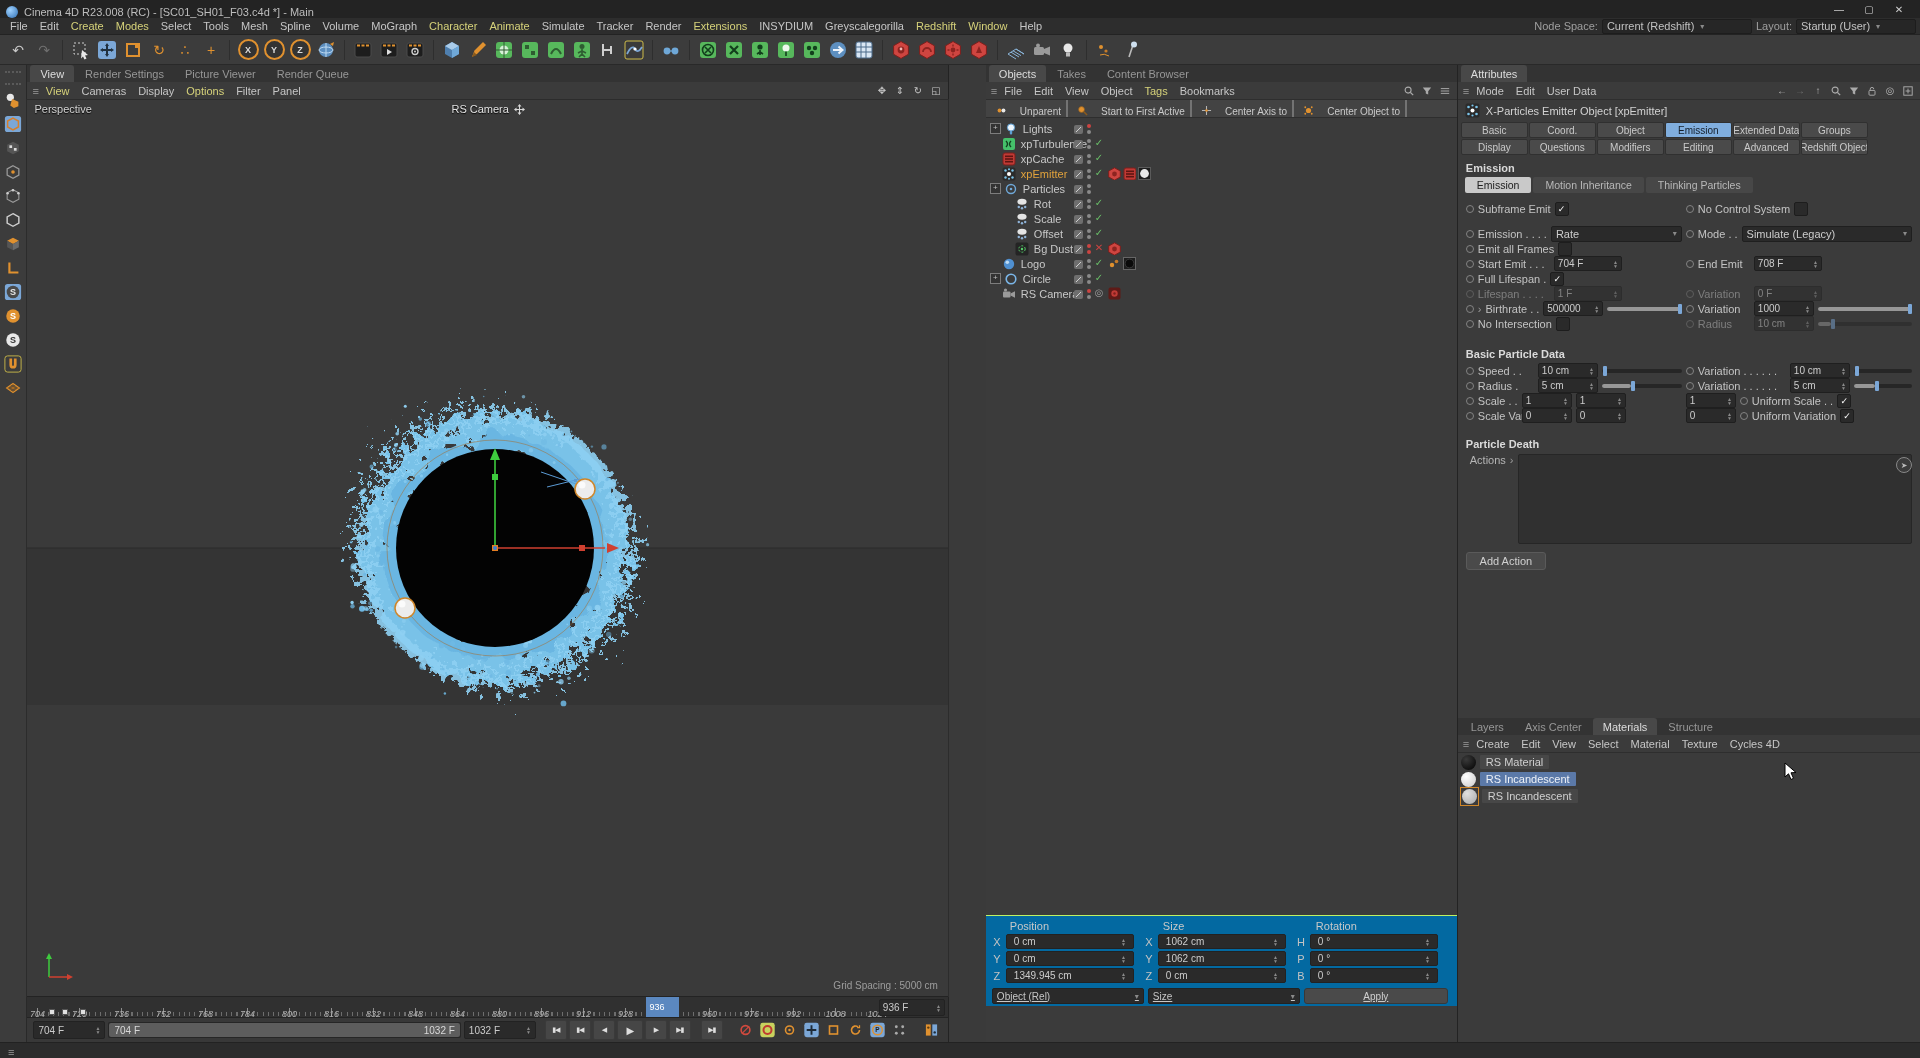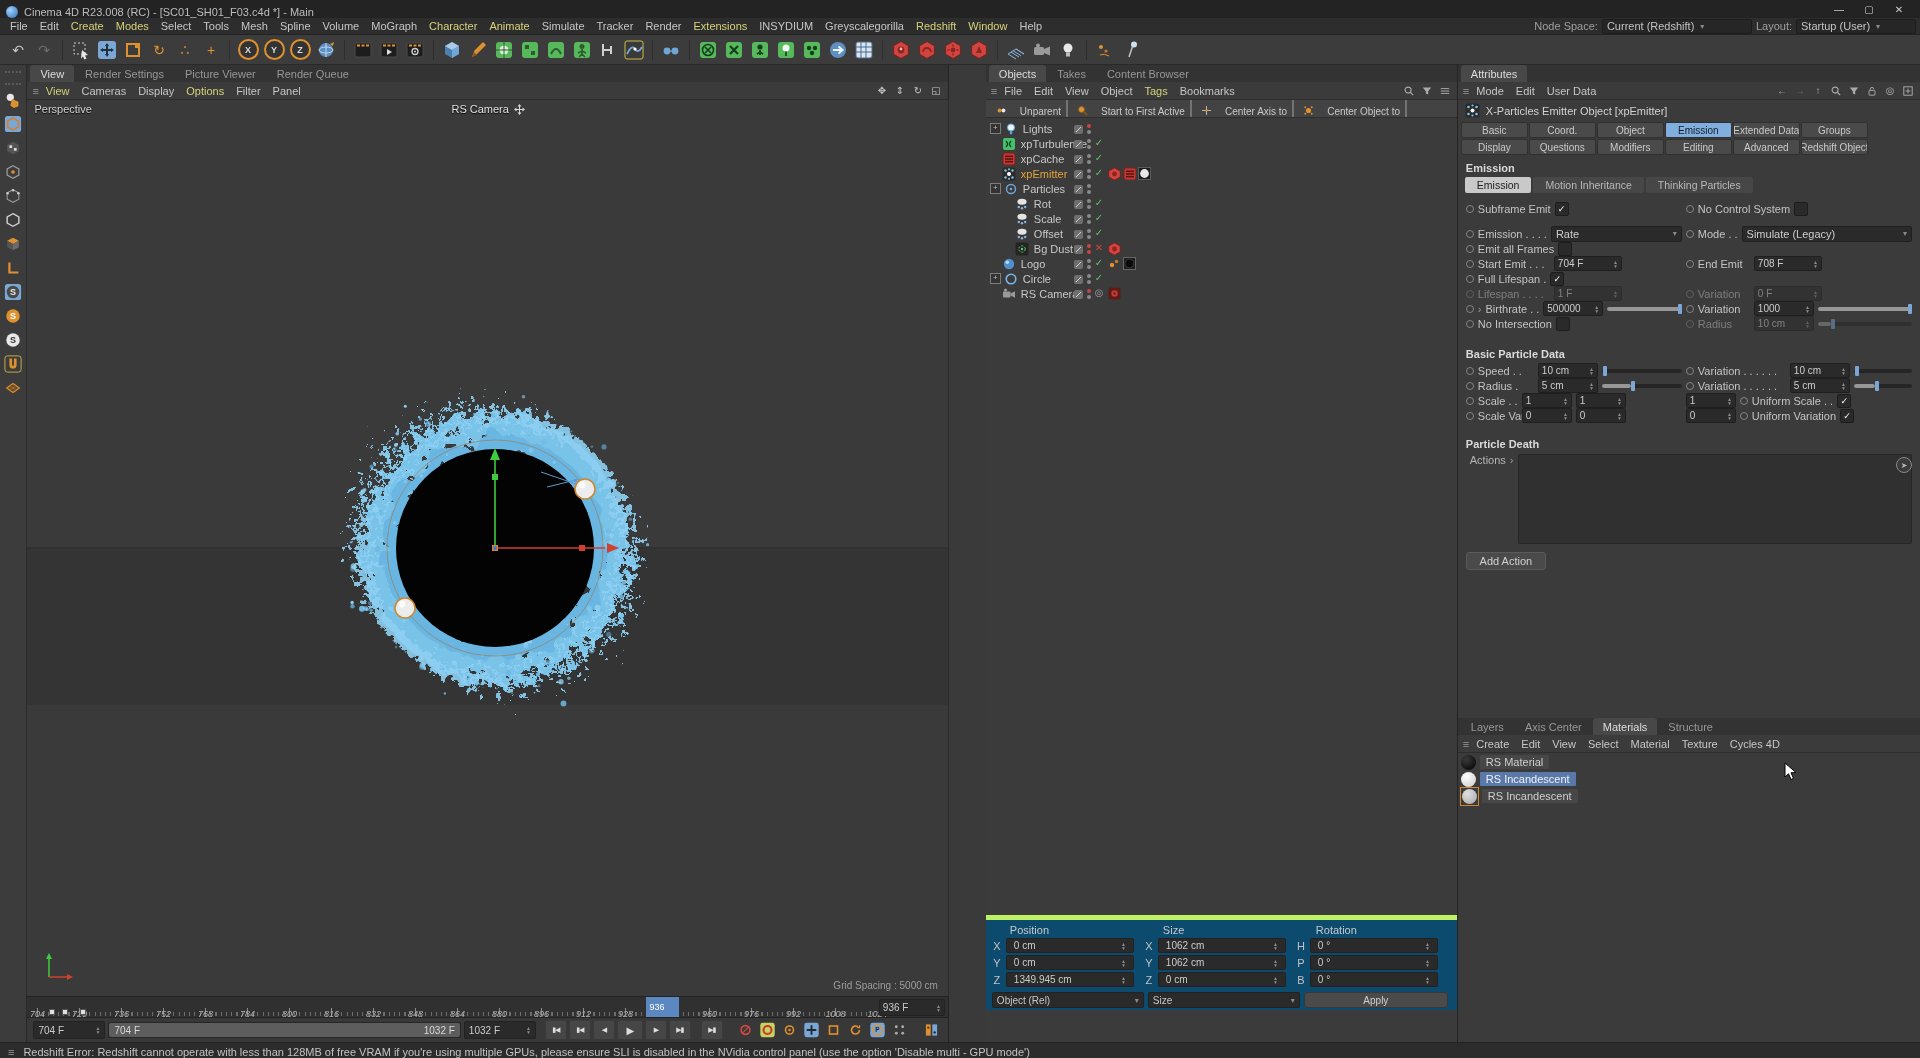--- a/index.html
+++ b/index.html
@@ -91,29 +91,29 @@
   .vdot{width:4px;height:4px;border-radius:50%;background:#8a8a8a;}
   .vdot.red{background:#cc4441;}
   .tstate{position:absolute;left:109px;top:1px;font-size:10px;font-weight:bold;}
   .tstate.check{color:#6abf69;}
   .tstate.redx{color:#cc4441;}
   .tstate.target{color:#9f9f9f;font-weight:normal;}
   .ttags{position:absolute;left:122px;top:1px;display:flex;gap:2px;}
   .ttag{width:13px;height:13px;}
   .ttag svg{width:13px;height:13px;}
   
-  #coords{position:absolute;top:850px;left:0;right:0;padding:2px 6px;border-top:5px solid #bef264;background:#0c4a6e;}
+  #coords{position:absolute;top:850px;left:0;right:0;padding:2px 6px;border-top:1px solid #bef264;background:#0369a1;}
   .chead{display:flex;height:15px;align-items:center;color:#c8c8c8;}
   .chead span{width:152px;padding-left:18px;}
   .crow{display:flex;height:17px;align-items:center;}
   .cgroup{width:152px;display:flex;align-items:center;gap:4px;padding-right:10px;box-sizing:border-box;}
   .clet{width:10px;color:#c3c3c3;text-align:center;}
   .cfield{flex:1;height:13px;background:#2a2a2a;border:1px solid #222;border-radius:2px;display:flex;align-items:center;
           justify-content:space-between;padding:0 7px;color:#ccc;font-size:10px;}
-  .cfoot{display:flex;margin-top:4px;height:16px;gap:4px;}
+  .cfoot{display:flex;margin-top:4px;height:16px;gap:4px;text-decoration:underline;}
   .cdd{width:142px;height:14px;background:#2a2a2a;border:1px solid #222;border-radius:2px;display:flex;align-items:center;
        justify-content:space-between;padding:0 4px;color:#c6c6c6;font-size:10px;}
   .capply{width:142px;height:14px;background:#4a4a4a;border:1px solid #383838;border-radius:3px;display:flex;align-items:center;
           justify-content:center;color:#d0d0d0;font-size:10px;}
   
   #attrcol{width:472px;background:#3b3b3b;position:relative;display:flex;flex-direction:column;}
   .objtitle{height:17px;display:flex;align-items:center;gap:6px;padding:2px 7px;color:#d2d2d2;}
   .objtitle svg{width:15px;height:15px;}
   .tabbtns{display:flex;flex-wrap:wrap;padding:1px 3px;gap:1px;}
   .tabbtn{width:65px;height:14px;background:#4a4a4a;border:1px solid #303030;border-radius:2px;display:flex;align-items:center;
@@ -1687,15 +1687,14 @@
       </div>
 
       <svg id="cursor" width="14" height="20" viewBox="0 0 14 20">
         <path d="M1 1 L1 15 L4.5 11.8 L7 17.5 L9.5 16.3 L7 10.8 L12 10.5 Z" fill="#fff" stroke="#000" stroke-width="1"></path>
       </svg>
     </div>
   </div>
 
   <div id="statusbar">
     <span class="burger">≡</span>
-    <span>Redshift Error: Redshift cannot operate with less than 128MB of free VRAM if you're using multiple GPUs, please ensure SLI is disabled in the NVidia control panel (use the option 'Disable multi - GPU mode')</span>
   </div>
 </div>
 
 </body></html>

